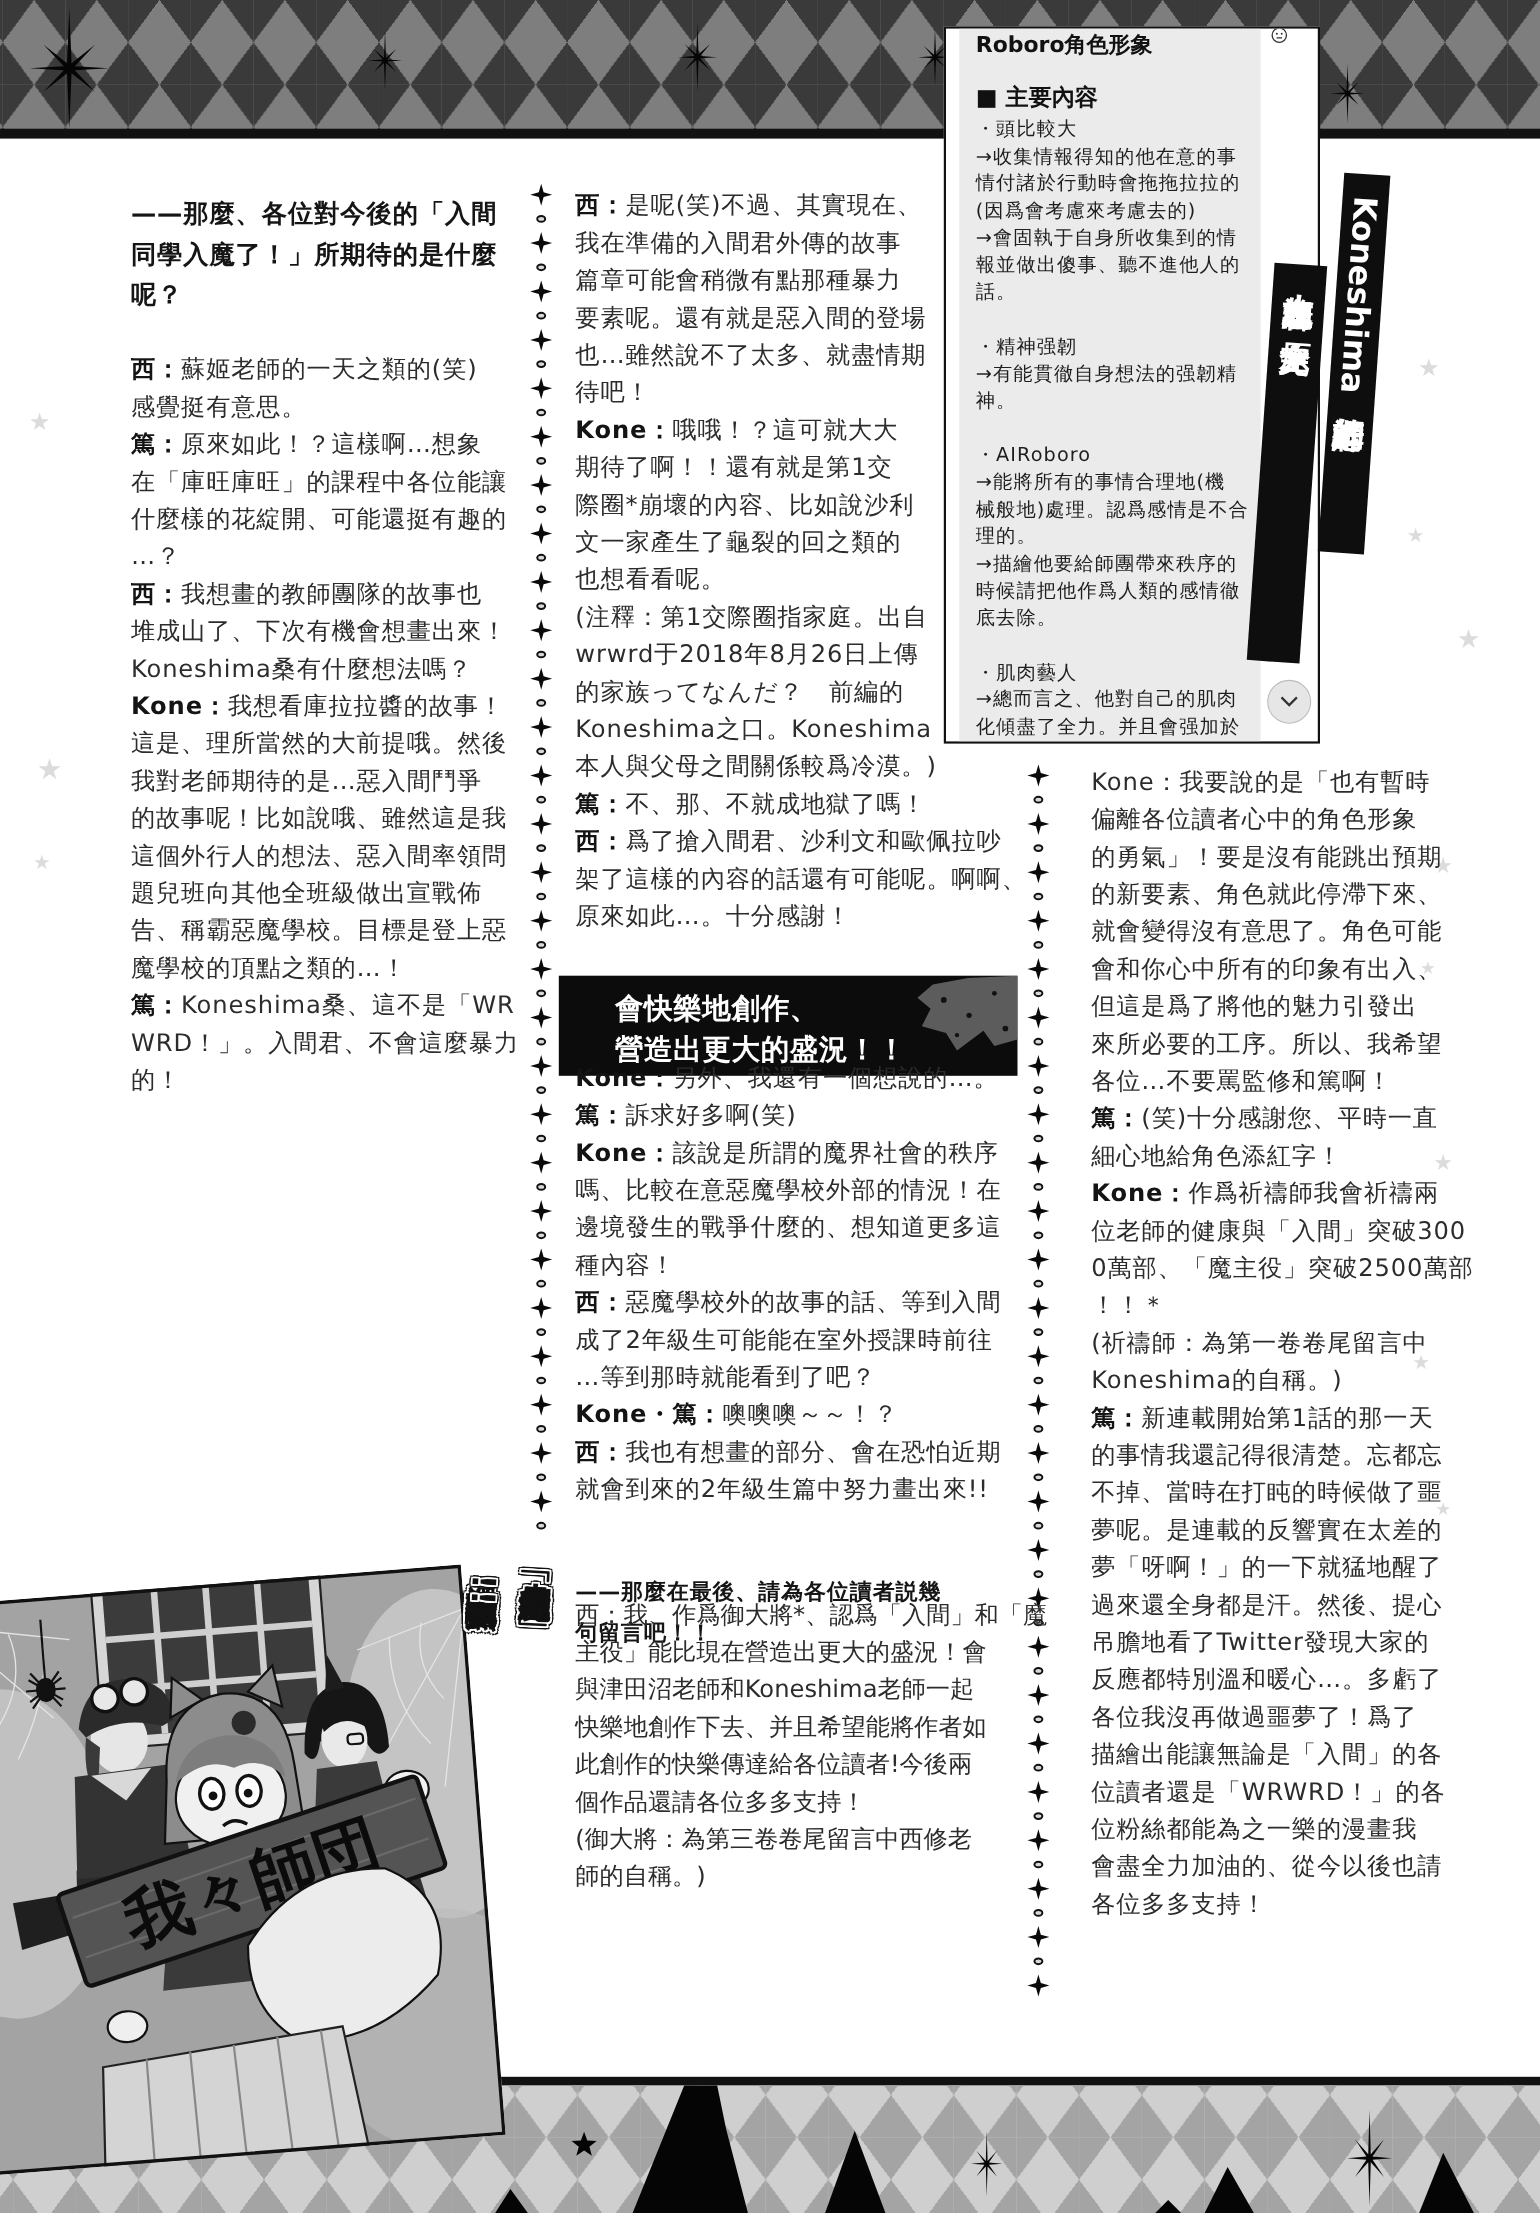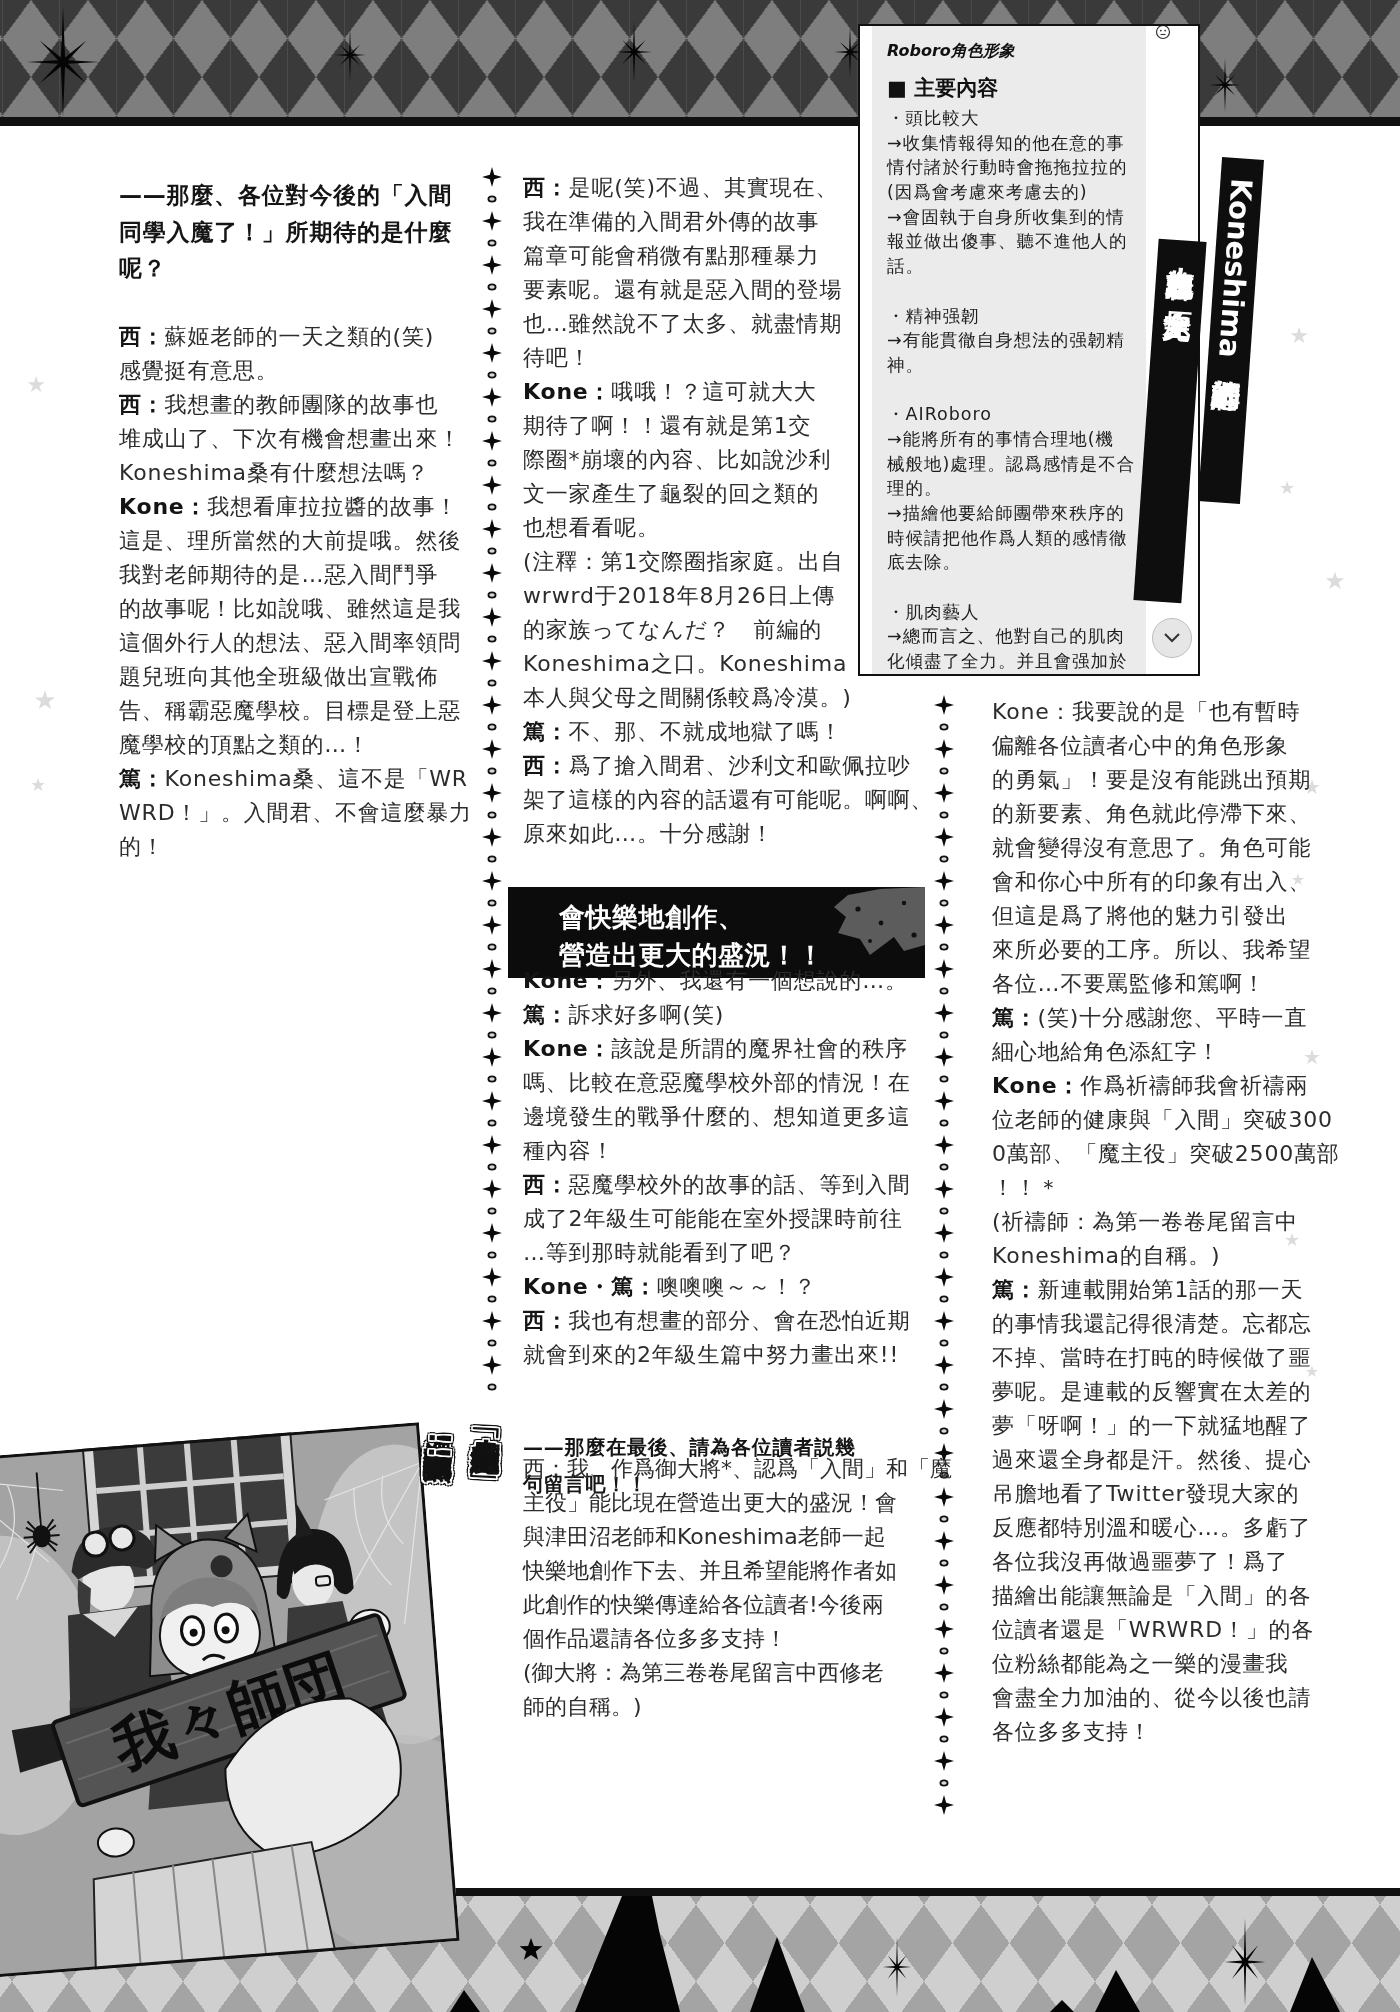--- a/index.html
+++ b/index.html
@@ -57,21 +57,21 @@
     #section-banner { left: 508px; top: 887px; width: 417px; height: 91px; background: #0c0c0c; z-index: 2; overflow: hidden; }
     .banner-text {
       position: absolute; left: 19px; top: 11px; color: #fff; font-weight: bold;
       font-size: 26px; line-height: 38px; white-space: nowrap; letter-spacing: 0.5px; z-index: 2; margin-left: 32px;
     }
     .banner-splat { position: absolute; left: 0; top: 0; z-index: 1; }
 
     
     #note-card { left: 858px; top: 24px; width: 342px; height: 652px; border: 2px solid #111; background: #fff; overflow: hidden; z-index: 3; }
     .note-panel { position: absolute; left: 12px; top: 0; width: 274px; height: 100%; background: #ebebeb; }
-    .note-title { position: absolute; left: 27px; top: 12px; font-size: 16px; font-weight: bold; line-height: 26px; color: #111; white-space: nowrap; font-style: italic; }
+    .note-title { position: absolute; left: 27px; top: 1px; font-size: 20px; font-weight: bold; line-height: 26px; color: #111; white-space: nowrap; }
     .note-section { position: absolute; left: 27px; top: 48px; font-size: 21px; font-weight: bold; line-height: 28px; color: #111; white-space: nowrap; }
     .note-lines { position: absolute; left: 27px; top: 80px; font-size: 17.5px; line-height: 24.7px; letter-spacing: 1px; white-space: nowrap; color: #1e1e1e; }
     .nl { height: 24.7px; }
     .note-emoji { position: absolute; left: 295px; top: -2px; width: 16px; height: 16px; }
     .note-expand { position: absolute; left: 292px; top: 592px; width: 40px; height: 40px; border-radius: 50%; background: #e6e6e6; border: 1.5px solid #bdbdbd; }
     .note-expand svg { position: absolute; left: 5px; top: 6px; }
 
     
     .vstrip {
       position: absolute; background: #0e0e0e; color: #fff; writing-mode: vertical-rl;
@@ -161,20 +161,21 @@
 
 <div class="qhead" style="left:119px;top:177px;font-size:23px;line-height:36.5px;">
   
 <span>——那麼、各位對今後的「入間</span><br><span>同學入魔了！」所期待的是什麼</span><br><span>呢？</span><br></div>
 <div class="col" style="left:119px;top:320px;">
 
 
 
     <div class="para" data-weight="bold"><span class="spk">西：</span><span><span>蘇姬老師的一天之類的(笑)</span><br><span>感覺挺有意思。</span><br></span></div>
 
+    <div class="para" data-weight="bold"><span class="spk">篤：</span><span><span>原來如此！？這樣啊…想象</span><br><span>在「庫旺庫旺」的課程中各位能讓</span><br><span>什麼樣的花綻開、可能還挺有趣的</span><br><span>…？</span><br></span></div>
 
     <div class="para" data-weight="bold"><span class="spk">西：</span><span><span>我想畫的教師團隊的故事也</span><br><span>堆成山了、下次有機會想畫出來！</span><br><span>Koneshima桑有什麼想法嗎？</span><br></span></div>
 
     <div class="para" data-weight="bold"><span class="spk">Kone：</span><span><span>我想看庫拉拉醬的故事！</span><br><span>這是、理所當然的大前提哦。然後</span><br><span>我對老師期待的是…惡入間鬥爭</span><br><span>的故事呢！比如說哦、雖然這是我</span><br><span>這個外行人的想法、惡入間率領問</span><br><span>題兒班向其他全班級做出宣戰佈</span><br><span>告、稱霸惡魔學校。目標是登上惡</span><br><span>魔學校的頂點之類的…！</span><br></span></div>
 
     <div class="para" data-weight="bold"><span class="spk">篤：</span><span><span>Koneshima桑、這不是「WR</span><br><span>WRD！」。入間君、不會這麼暴力</span><br><span>的！</span><br></span></div>
   </div>
 
 <svg class="divider" width="24" height="1236" style="left:480px;top:166px;">
     <path fill="#0a0a0a" d="M12 1L14.2 8.8L22 11L14.2 13.2L12 21L9.8 13.2L2 11L9.8 8.8Z"></path>

